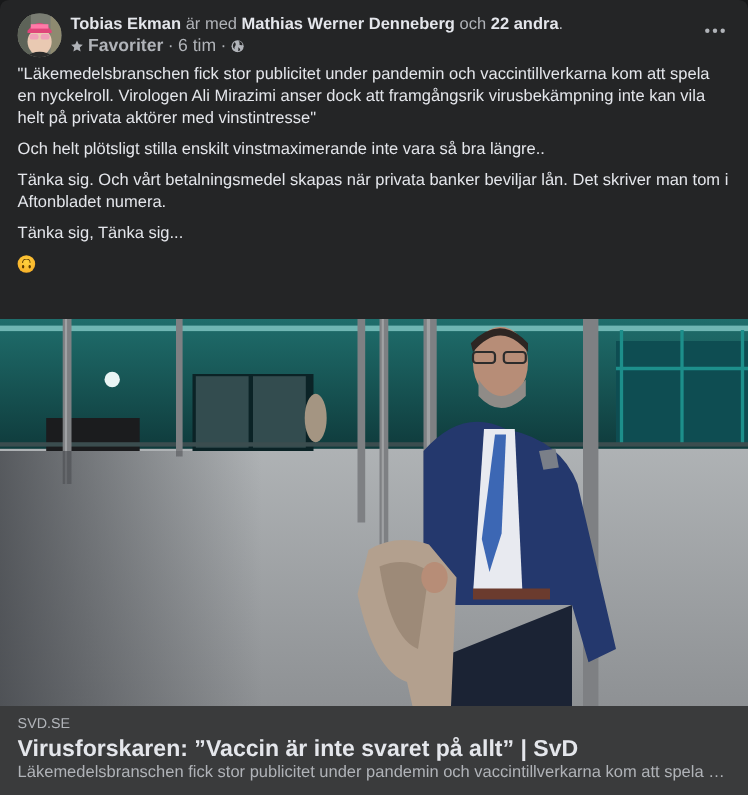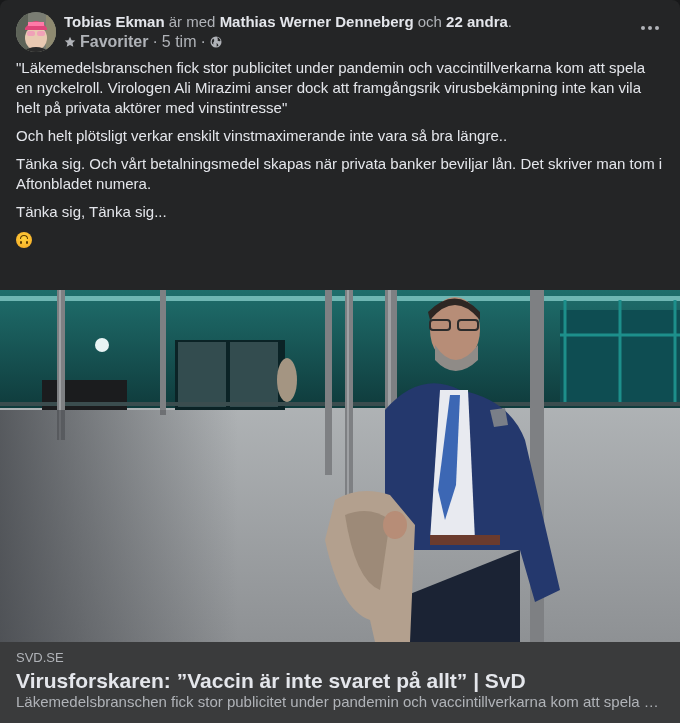--- a/index.html
+++ b/index.html
@@ -74,38 +74,38 @@
         <b>Mathias Werner Denneberg</b>
         <span>och</span>
         <b>22 andra</b><span>.</span>
       </div>
       <div class="hdr-line2">
         <svg class="star" viewBox="0 0 12 12">
           <path d="M6 0.8 L7.6 4.2 L11.3 4.6 L8.5 7.1 L9.3 10.8 L6 8.9 L2.7 10.8 L3.5 7.1 L0.7 4.6 L4.4 4.2 Z" fill="#b0b3b8"></path>
         </svg>
         <span class="fav">Favoriter</span>
         <span>·</span>
-        <span>5 tim</span>
+        <span>6 tim</span>
         <span>·</span>
         <svg class="globe" viewBox="0 0 12 12">
           <circle cx="6" cy="6" r="5.5" fill="#b0b3b8"></circle>
           <path d="M3 2.5 Q5 3.5 4 5.5 Q2.5 6.5 3.5 8.5 L2 7.5 Q1 5 3 2.5 Z M7 1.5 Q8.5 3 7.5 4.5 Q9 5.5 10.5 5 Q10.5 3 8.5 1.8 Z M6.5 7 Q8 7.5 8.5 9.5 Q7.5 10.5 6.5 10.5 Q7 9 6.5 7 Z" fill="#242526"></path>
         </svg>
       </div>
     </div>
     <div class="more-btn">
       <span></span>
       <span></span>
       <span></span>
     </div>
   </div>
 
   <div class="body-text">
     <p>"Läkemedelsbranschen fick stor publicitet under pandemin och vaccintillverkarna kom att spela en nyckelroll. Virologen Ali Mirazimi anser dock att framgångsrik virusbekämpning inte kan vila helt på privata aktörer med vinstintresse"</p>
-    <p>Och helt plötsligt verkar enskilt vinstmaximerande inte vara så bra längre..</p>
+    <p>Och helt plötsligt stilla enskilt vinstmaximerande inte vara så bra längre..</p>
     <p>Tänka sig. Och vårt betalningsmedel skapas när privata banker beviljar lån. Det skriver man tom i Aftonbladet numera.</p>
     <p>Tänka sig, Tänka sig...</p>
     <span class="emoji"><i></i></span>
   </div>
 
   <div class="photo">
     <svg width="680" height="352" viewBox="0 0 680 352">
       <defs>
         <linearGradient id="floor" x1="0" y1="0" x2="0" y2="1">
           <stop offset="0" stop-color="#bfc3c5"></stop>

